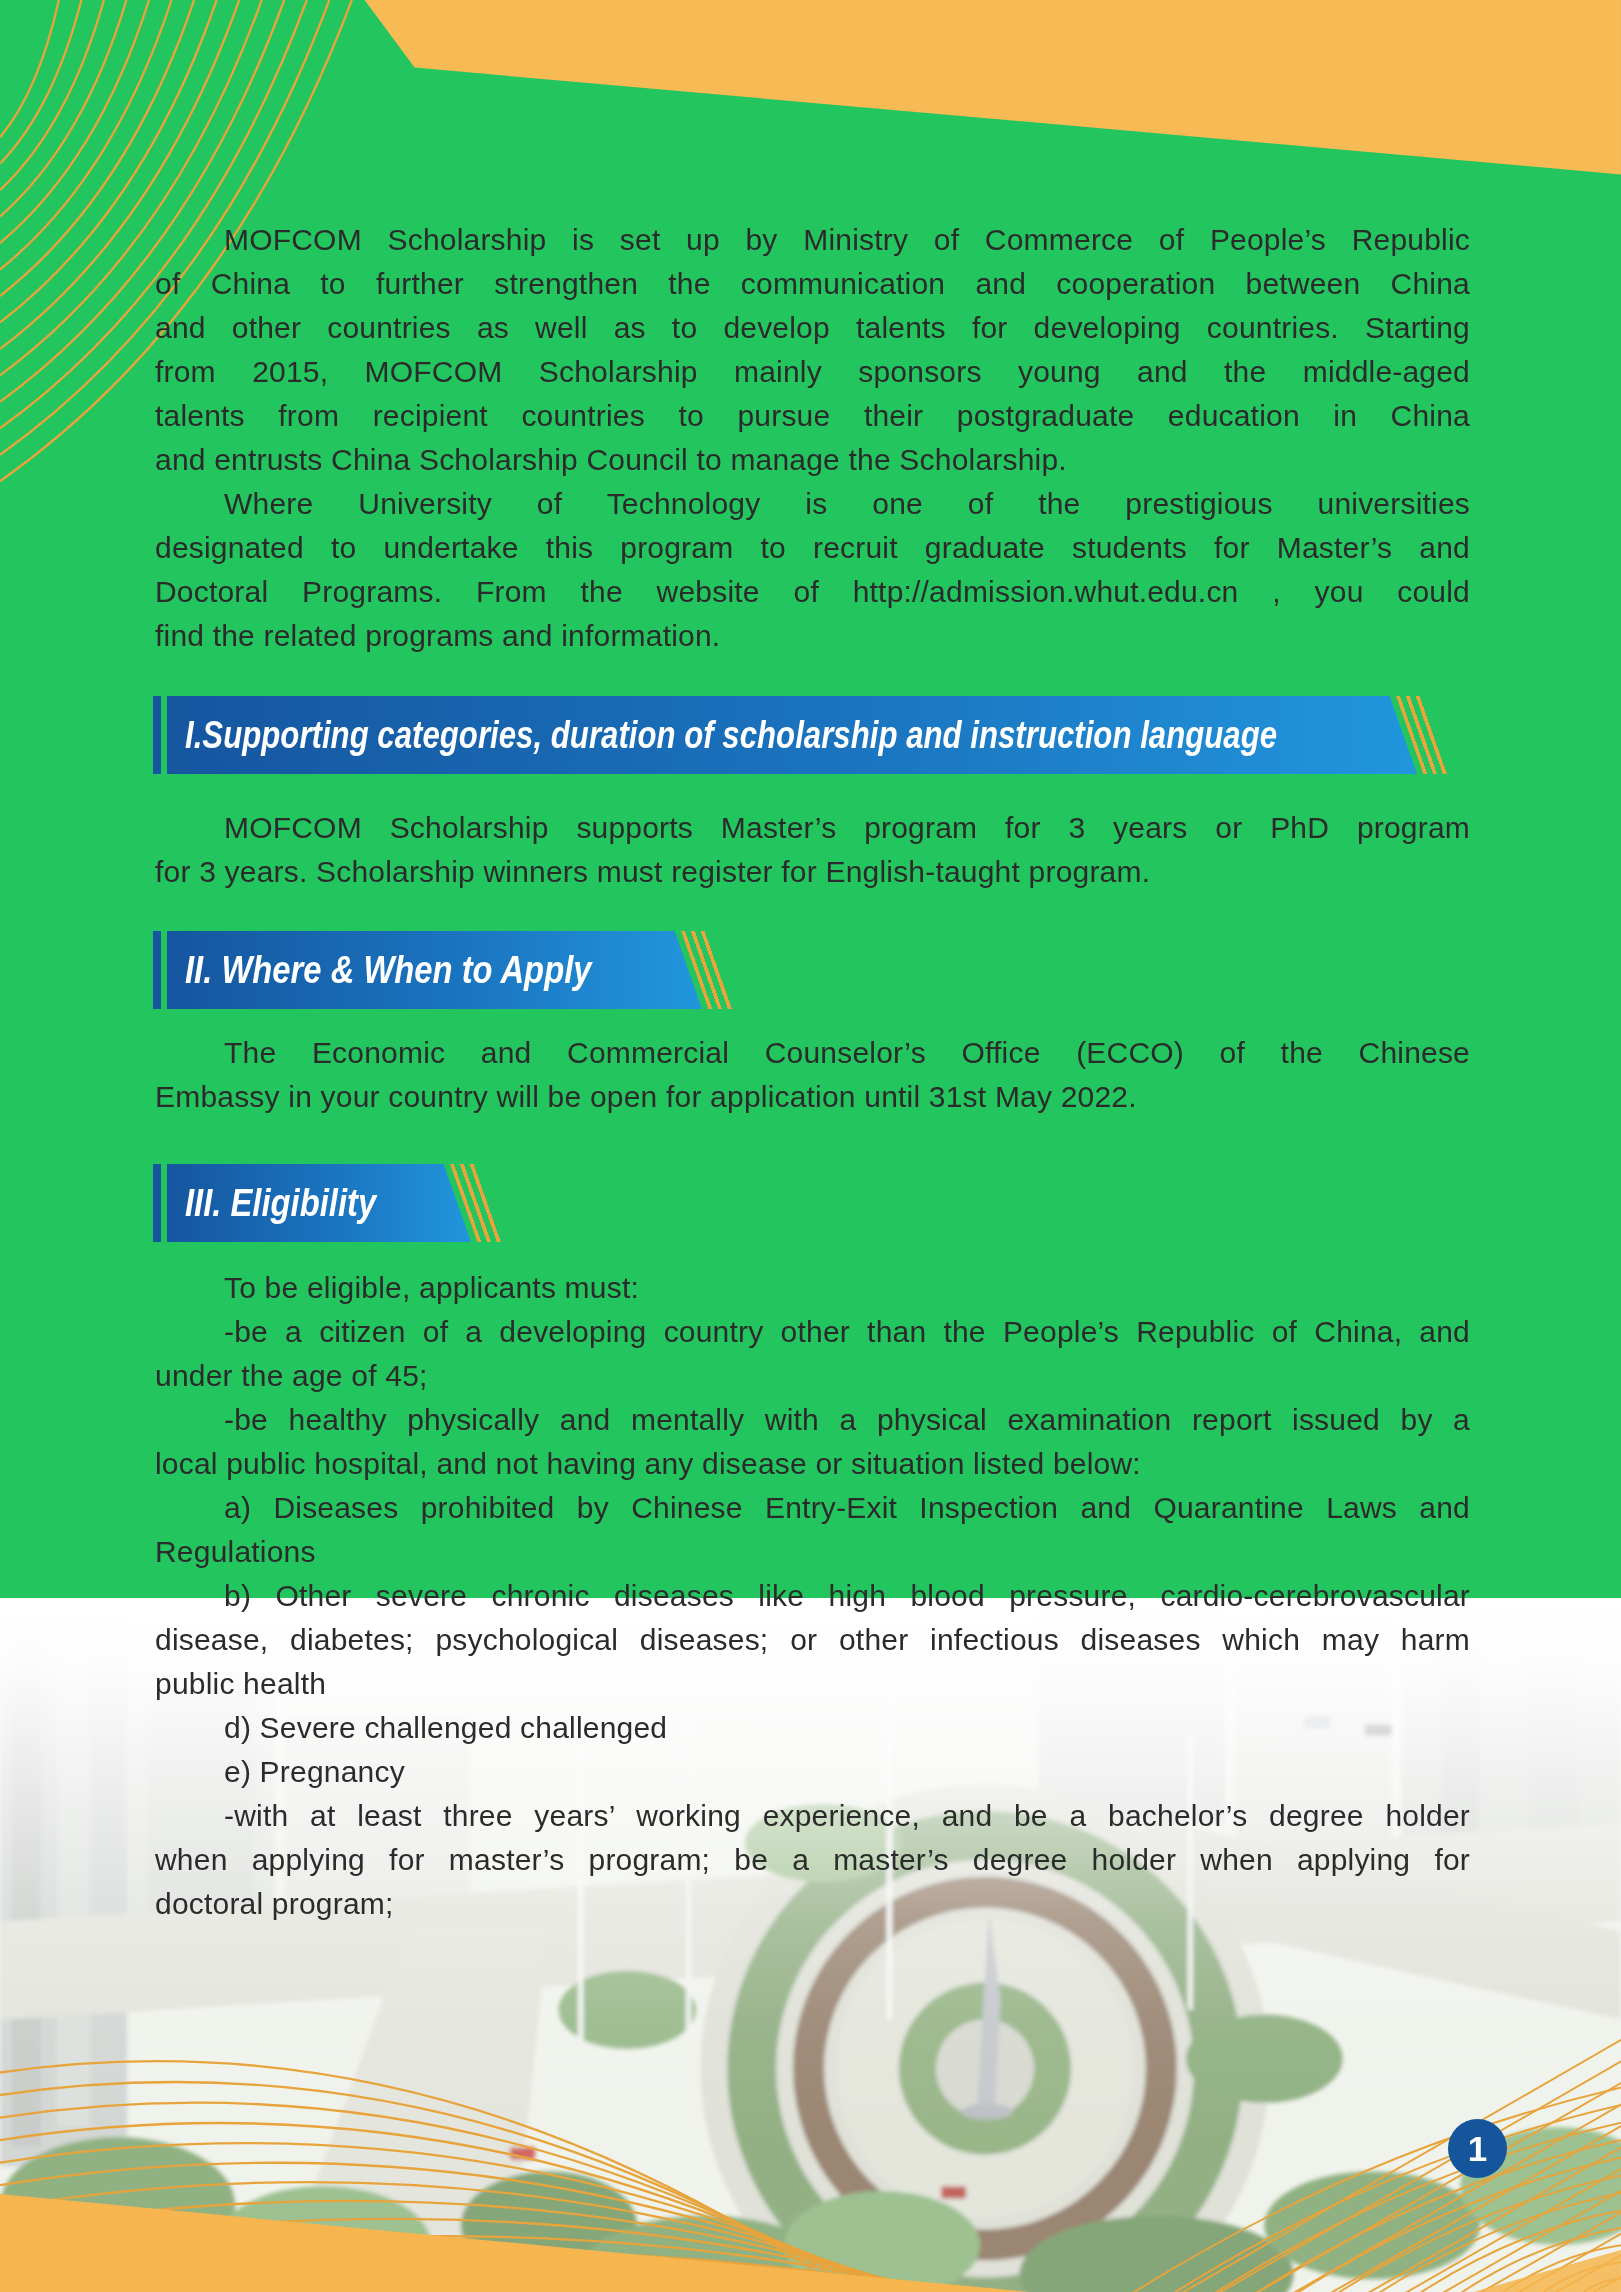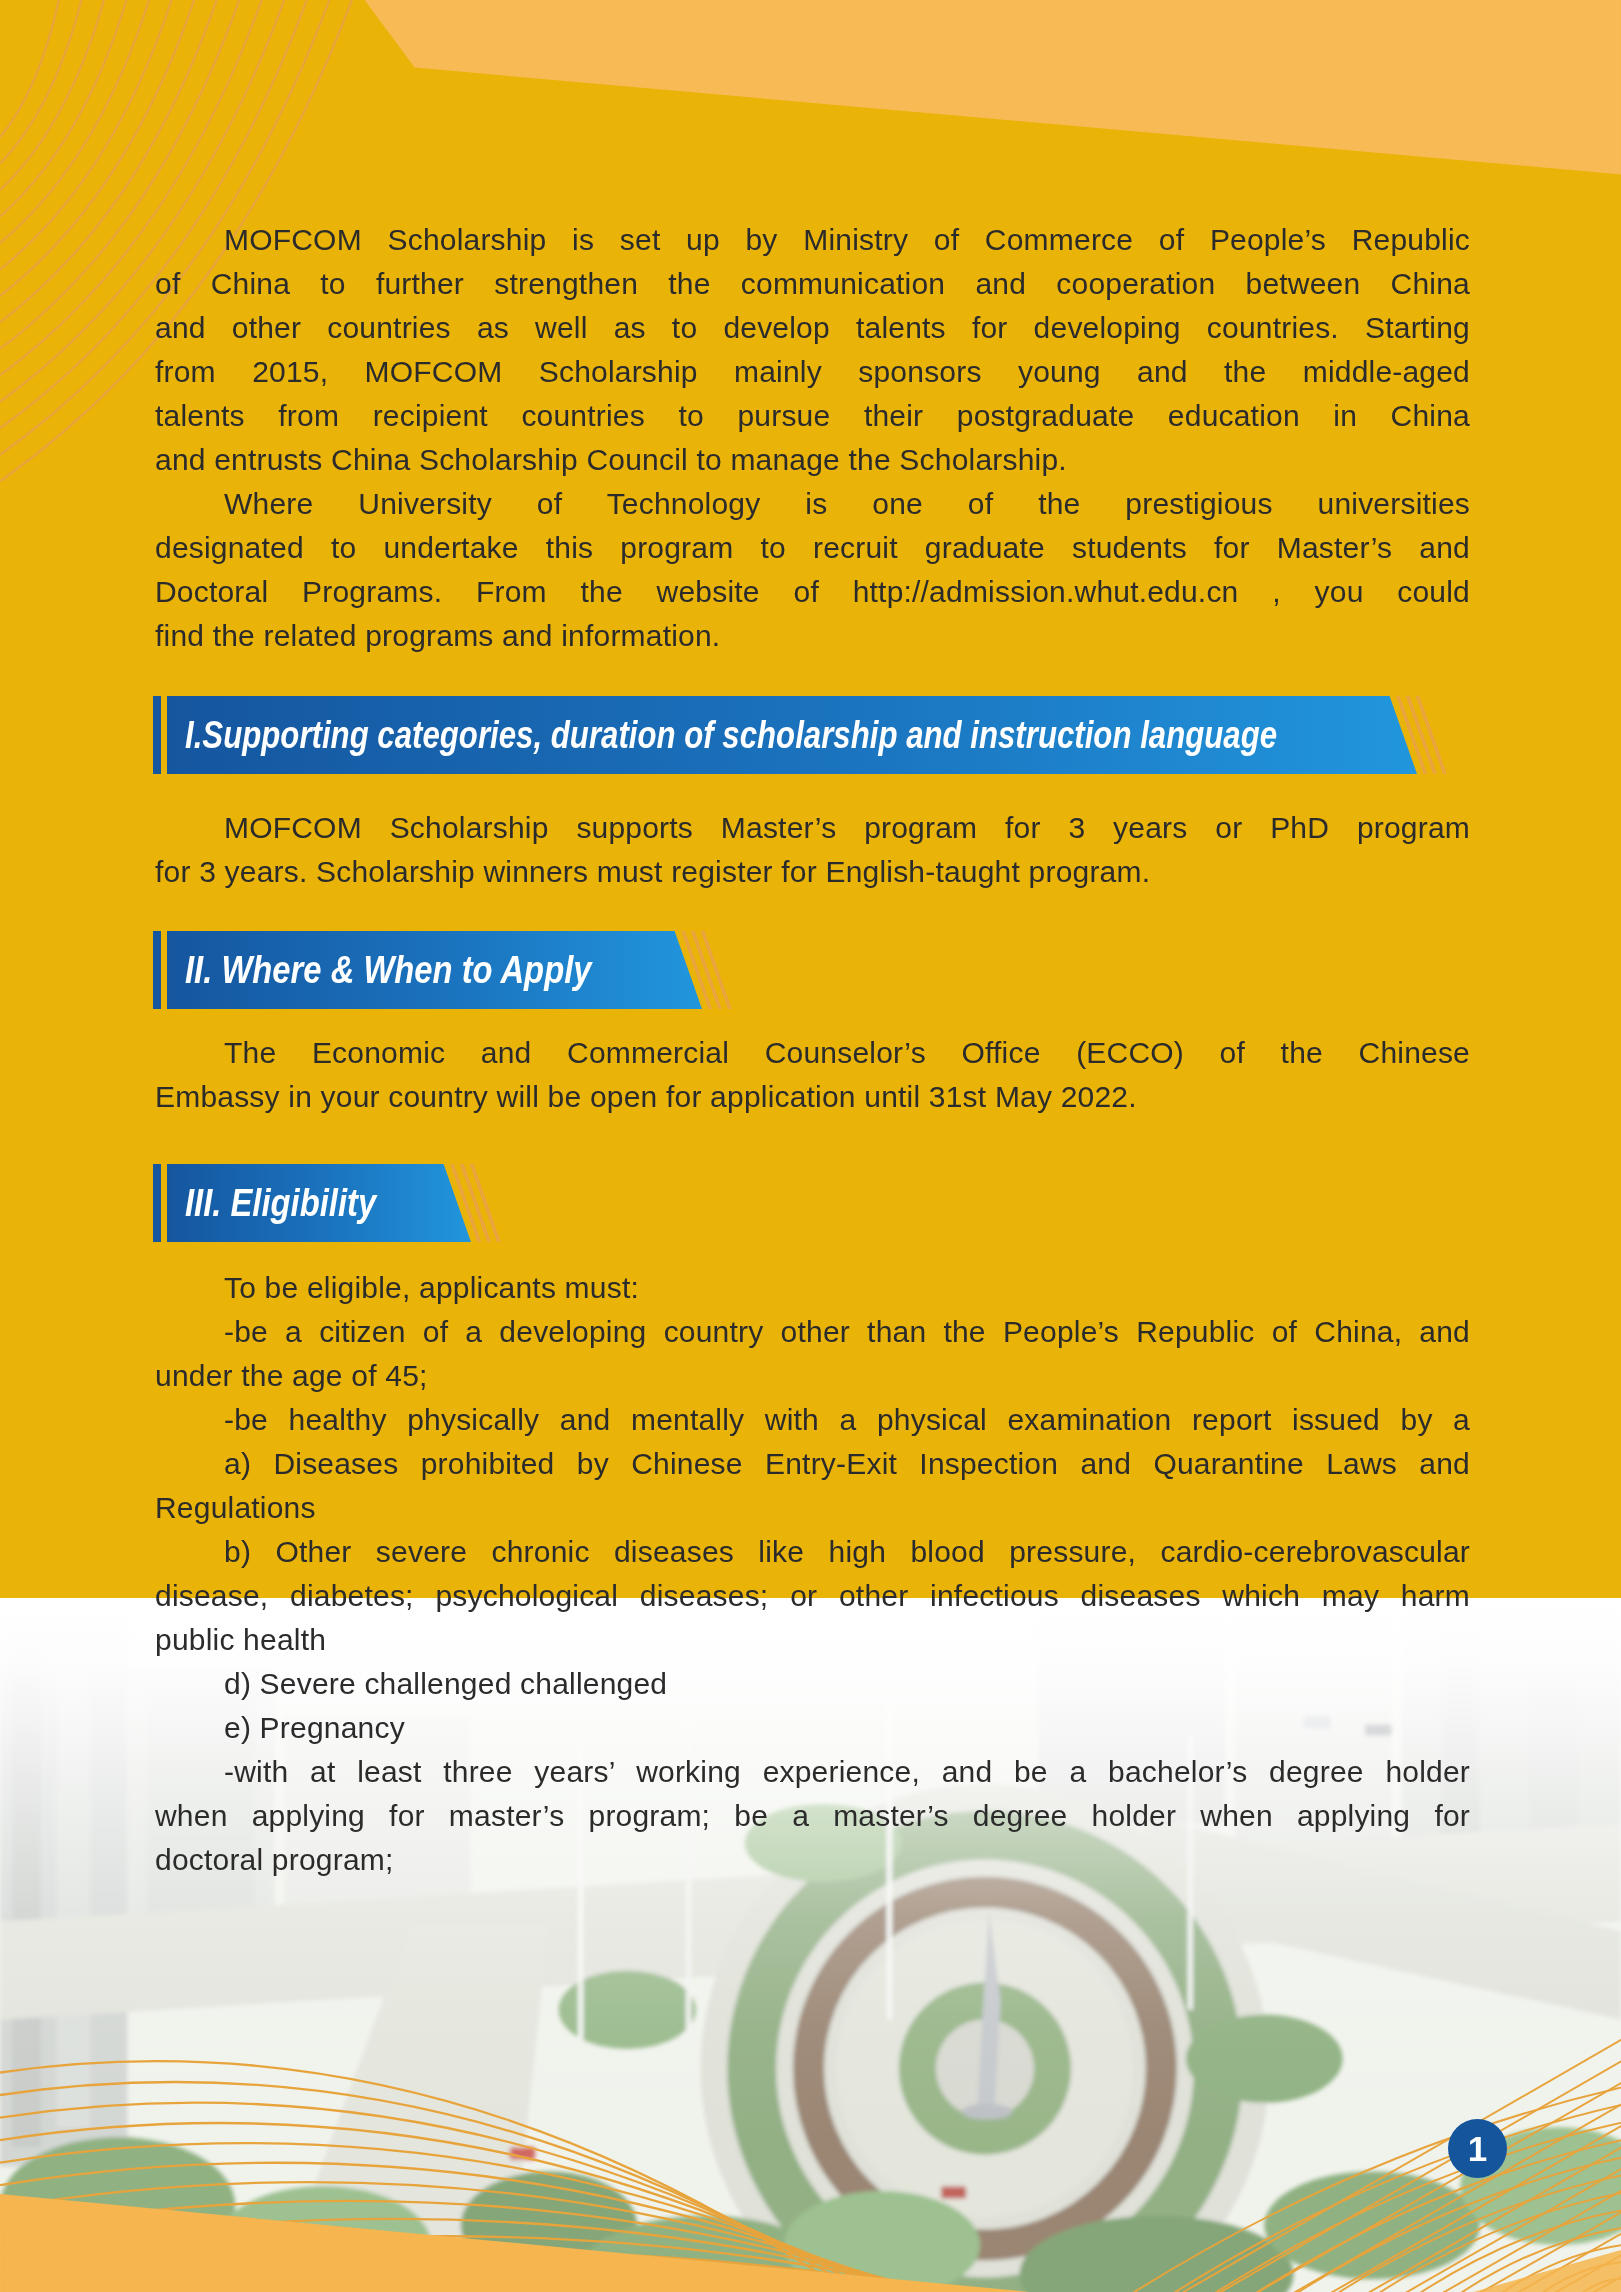--- a/index.html
+++ b/index.html
@@ -1,18 +1,18 @@
 <!DOCTYPE html>
 <html><head>
 <meta charset="utf-8">
 <style>
   html,body{margin:0;padding:0;background:#ffffff;}
   .page{
     position:relative;width:1621px;height:2293px;margin:0 auto;
-    background:#eab308;overflow:hidden;
+    background:#22c55e;overflow:hidden;
     font-family:"Liberation Sans","DejaVu Sans",sans-serif;
     color:#2b2b2b;
   }
   svg{display:block;}
   .decor{position:absolute;left:0;pointer-events:none;}
   #top-decor{top:0;z-index:1;}
   #bottom-decor{top:1999px;z-index:3;}
   
   .photo-wrap{position:absolute;left:0;top:1598px;width:1621px;height:695px;z-index:2;}
   .photo-fade{
@@ -229,20 +229,21 @@
   <div class="banner" style="top:1164px;width:304px">
     <span class="bt">III. Eligibility</span>
   </div>
   <div class="stripes" style="left:450px;top:1164px"></div>
 
   <div class="textblock" style="top:1266px">
       <div class="tl i">To be eligible, applicants must:</div>
       <div class="tl j i">-be a citizen of a developing country other than the People’s Republic of China, and</div>
       <div class="tl">under the age of 45;</div>
       <div class="tl j i">-be healthy physically and mentally with a physical examination report issued by a</div>
+      <div class="tl">local public hospital, and not having any disease or situation listed below:</div>
       <div class="tl j i">a) Diseases prohibited by Chinese Entry-Exit Inspection and Quarantine Laws and</div>
       <div class="tl">Regulations</div>
       <div class="tl j i">b) Other severe chronic diseases like high blood pressure, cardio-cerebrovascular</div>
       <div class="tl j">disease, diabetes; psychological diseases; or other infectious diseases which may harm</div>
       <div class="tl">public health</div>
       <div class="tl i">d) Severe challenged challenged</div>
       <div class="tl i">e) Pregnancy</div>
       <div class="tl j i">-with at least three years’ working experience, and be a bachelor’s degree holder</div>
       <div class="tl j">when applying for master’s program; be a master’s degree holder when applying for</div>
       <div class="tl">doctoral program;</div>

